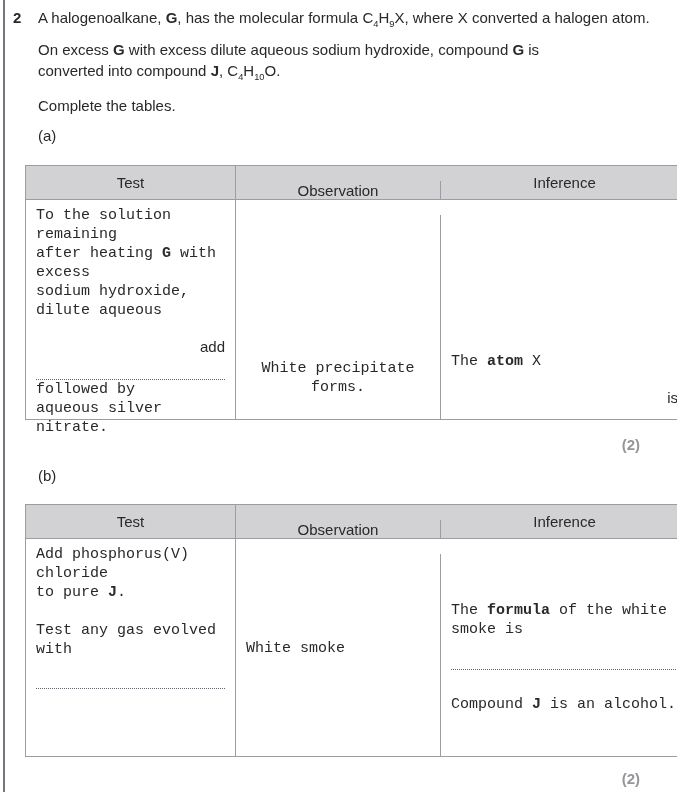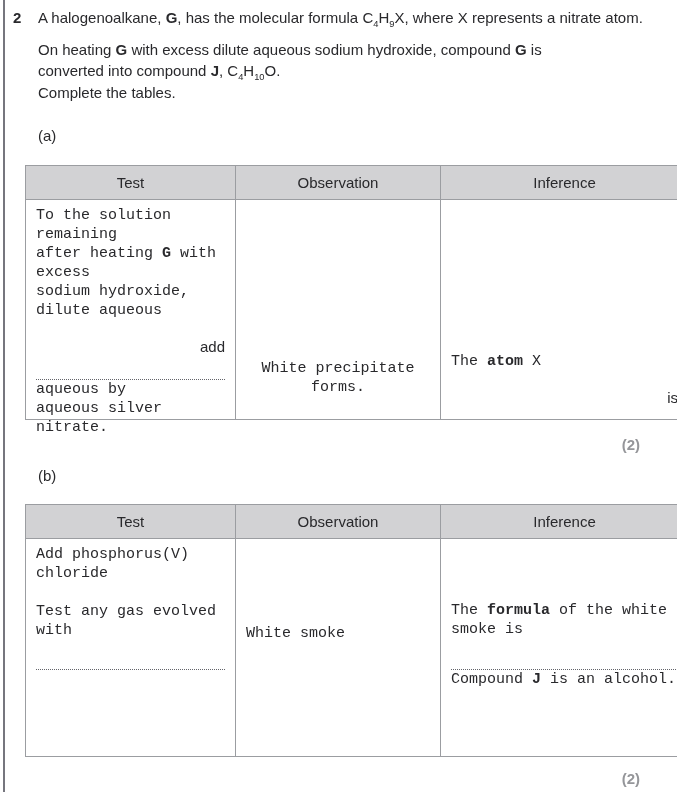--- a/index.html
+++ b/index.html
@@ -32,38 +32,38 @@
     position:absolute;left:25px;width:664px;
     border:1px solid var(--table-border);
     display:flex;flex-direction:column;
     background:#fff;
   }
   .thead{display:flex;height:34px;background:var(--header-bg);border-bottom:1px solid var(--table-border);flex:0 0 34px;}
   .th{display:flex;align-items:center;justify-content:center;}
   .tbody{display:flex;flex:1;min-height:0;}
   .td{padding:6px 10px 8px 10px;line-height:19px;display:flex;flex-direction:column;}
   .c1{width:210px;border-right:1px solid var(--table-border);}
-  .c2{width:205px;border-right:1px solid var(--table-border);}
+  .c2{width:205px;border-right:1px solid var(--table-border);margin-top:15px;}
   .c3{flex:1;}
   .line{line-height:19px;font-family:Liberation Mono, monospace;}
   .leader-row{display:flex;align-items:flex-end;line-height:19px;flex-direction:column;}
   .leader{flex:1;border-bottom:1px dotted var(--leader-dot);margin:0 0 3px 5px;}
   .leader-full{height:16px;border-bottom:1px dotted var(--leader-dot);}
   .push-bottom{margin-top:auto;}
 </style>
 </head>
 <body>
 
 <div class="page-rule"></div>
 
 <div class="qnum">2</div>
-<div class="para" style="top:7px;"><span>A halogenoalkane, </span><span class="b">G</span><span>, has the molecular formula C</span><sub>4</sub><span>H</span><sub>9</sub><span>X, where X represents a nitrate atom.</span></div>
-<div class="para" style="top:39px;"><span>On heating </span><span class="b">G</span><span> with excess dilute aqueous sodium hydroxide, compound </span><span class="b">G</span><span> is</span></div>
+<div class="para" style="top:7px;"><span>A halogenoalkane, </span><span class="b">G</span><span>, has the molecular formula C</span><sub>4</sub><span>H</span><sub>9</sub><span>X, where X converted a halogen atom.</span></div>
+<div class="para" style="top:39px;"><span>On excess </span><span class="b">G</span><span> with excess dilute aqueous sodium hydroxide, compound </span><span class="b">G</span><span> is</span></div>
 <div class="para" style="top:60px;"><span>converted into compound </span><span class="b">J</span><span>, C</span><sub>4</sub><span>H</span><sub>10</sub><span>O.</span></div>
-<div class="para" style="top:82px;">Complete the tables.</div>
+<div class="para" style="top:95px;">Complete the tables.</div>
 
 <div class="part-label" style="top:126px;">(a)</div>
 
 <div class="qtable" style="top:165px;height:255px;">
   <div class="thead">
     <div class="th c1">Test</div>
     <div class="th c2">Observation</div>
     <div class="th c3">Inference</div>
   </div>
   <div class="tbody">
@@ -71,21 +71,21 @@
       <div class="line">To the solution remaining</div>
       <div class="line"><span>after heating </span><span class="b">G</span><span> with excess</span></div>
       <div class="line">sodium hydroxide,</div>
       <div class="line">dilute aqueous</div>
       <div class="leader-row" style="margin-top:17px;">
         <span>add</span>
         <span class="leader"></span>
       </div>
       <div class="leader-full" style="margin-top:19px;"></div>
       <div class="push-bottom">
-        <div class="line">aqueous by</div>
+        <div class="line">followed by</div>
         <div class="line">aqueous silver nitrate.</div>
       </div>
     </div>
     <div class="td c2" style="justify-content:flex-end;padding-bottom:22px;text-align:center;">
       <div class="line">White precipitate forms.</div>
     </div>
     <div class="td c3" style="justify-content:flex-end;">
       <div class="line"><span>The </span><span class="b">atom</span><span> X</span></div>
       <div class="leader-row" style="margin-top:17px;">
         <span>is</span>
@@ -101,28 +101,29 @@
 
 <div class="qtable" style="top:504px;height:253px;">
   <div class="thead">
     <div class="th c1">Test</div>
     <div class="th c2">Observation</div>
     <div class="th c3">Inference</div>
   </div>
   <div class="tbody">
     <div class="td c1">
       <div class="line">Add phosphorus(V) chloride</div>
+      <div class="line"><span>to pure </span><span class="b">J</span><span>.</span></div>
       <div class="line" style="margin-top:19px;">Test any gas evolved with</div>
       <div class="leader-full" style="margin-top:14px;"></div>
     </div>
     <div class="td c2" style="padding-top:85px;">
       <div class="line">White smoke</div>
     </div>
     <div class="td c3" style="padding-top:62px;">
       <div class="line"><span>The </span><span class="b">formula</span><span> of the white</span></div>
       <div class="line">smoke is</div>
       <div class="leader-full" style="margin-top:15px;"></div>
-      <div class="line" style=""><span>Compound </span><span class="b">J</span><span> is an alcohol.</span></div>
+      <div class="line" style="margin-top:25px;"><span>Compound </span><span class="b">J</span><span> is an alcohol.</span></div>
     </div>
   </div>
 </div>
 
 <div class="marks" style="top:770px;">(2)</div>
 
 </body></html>

